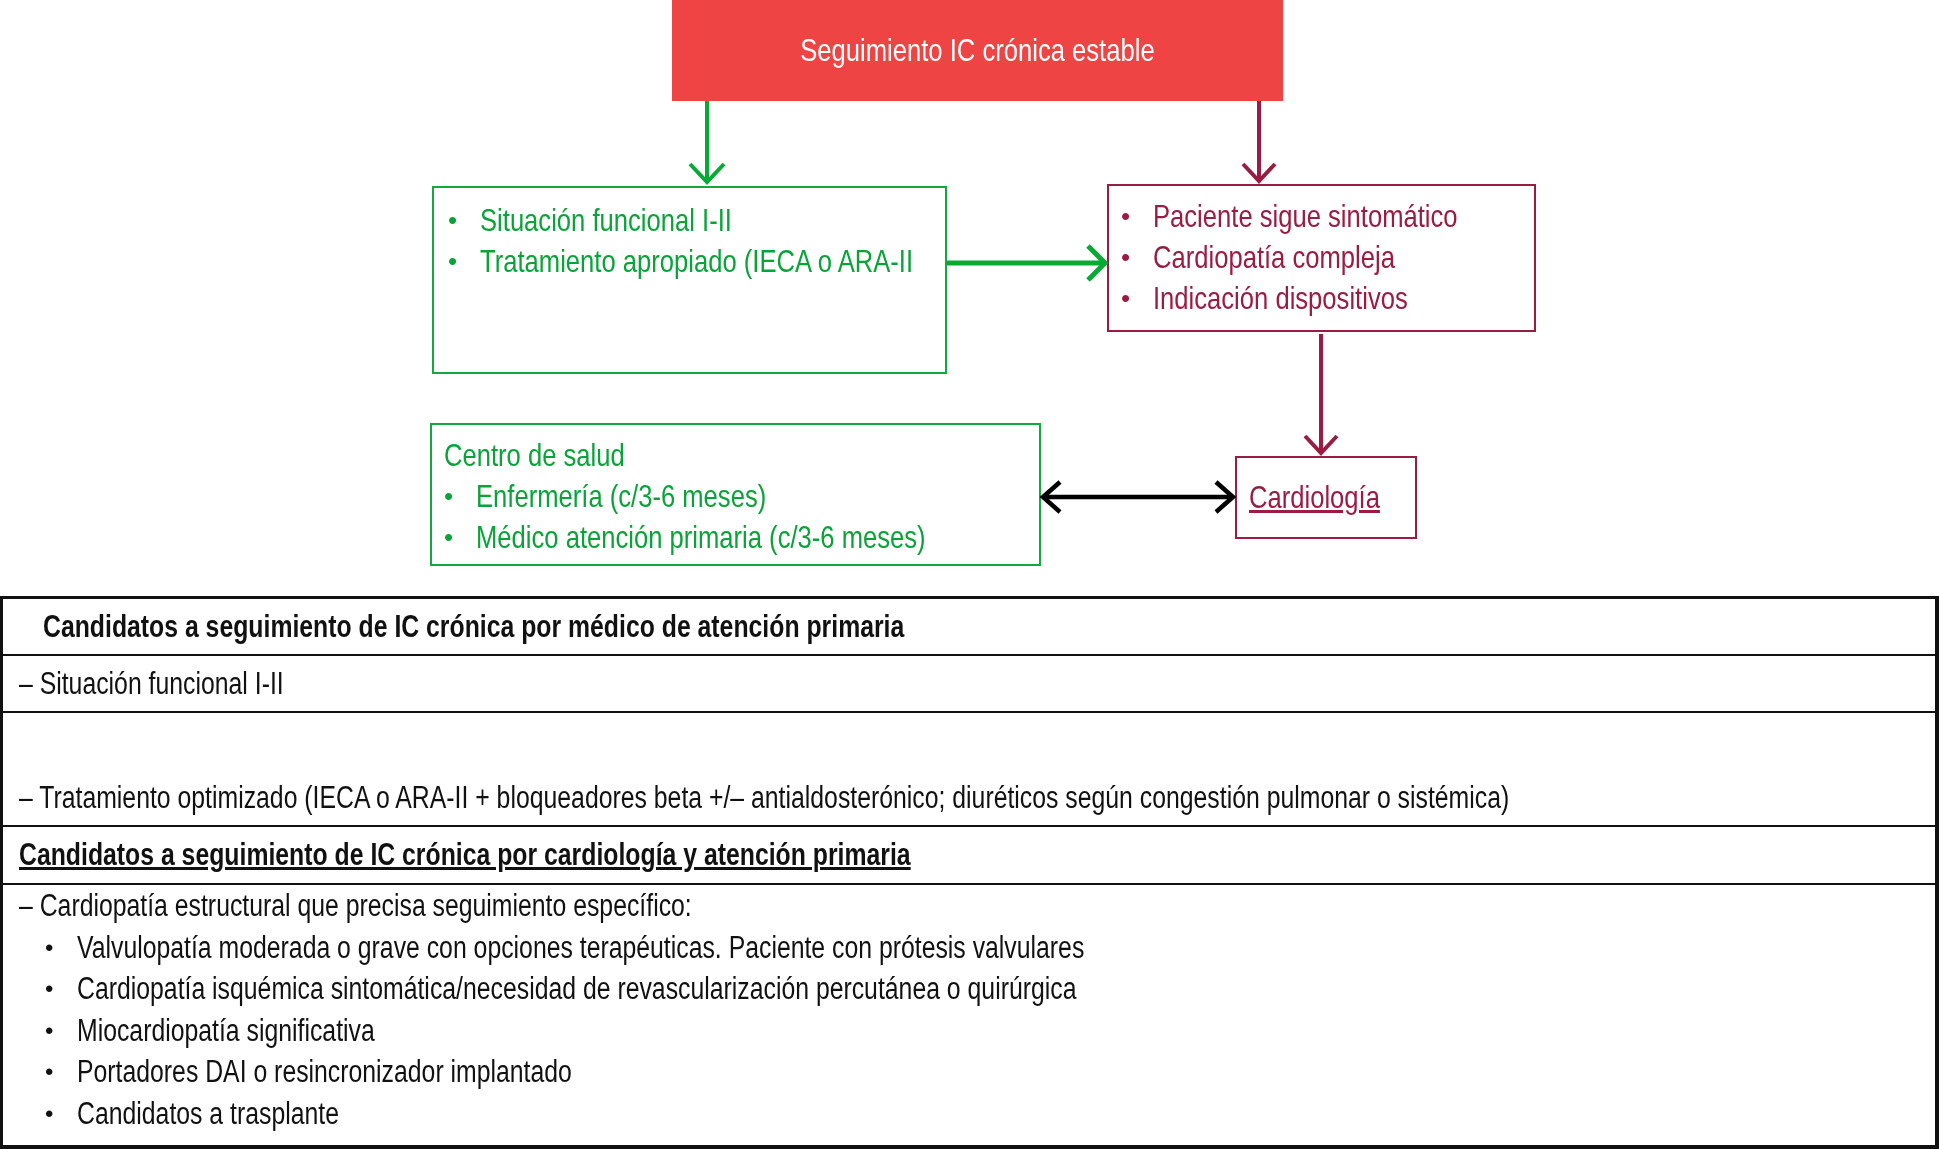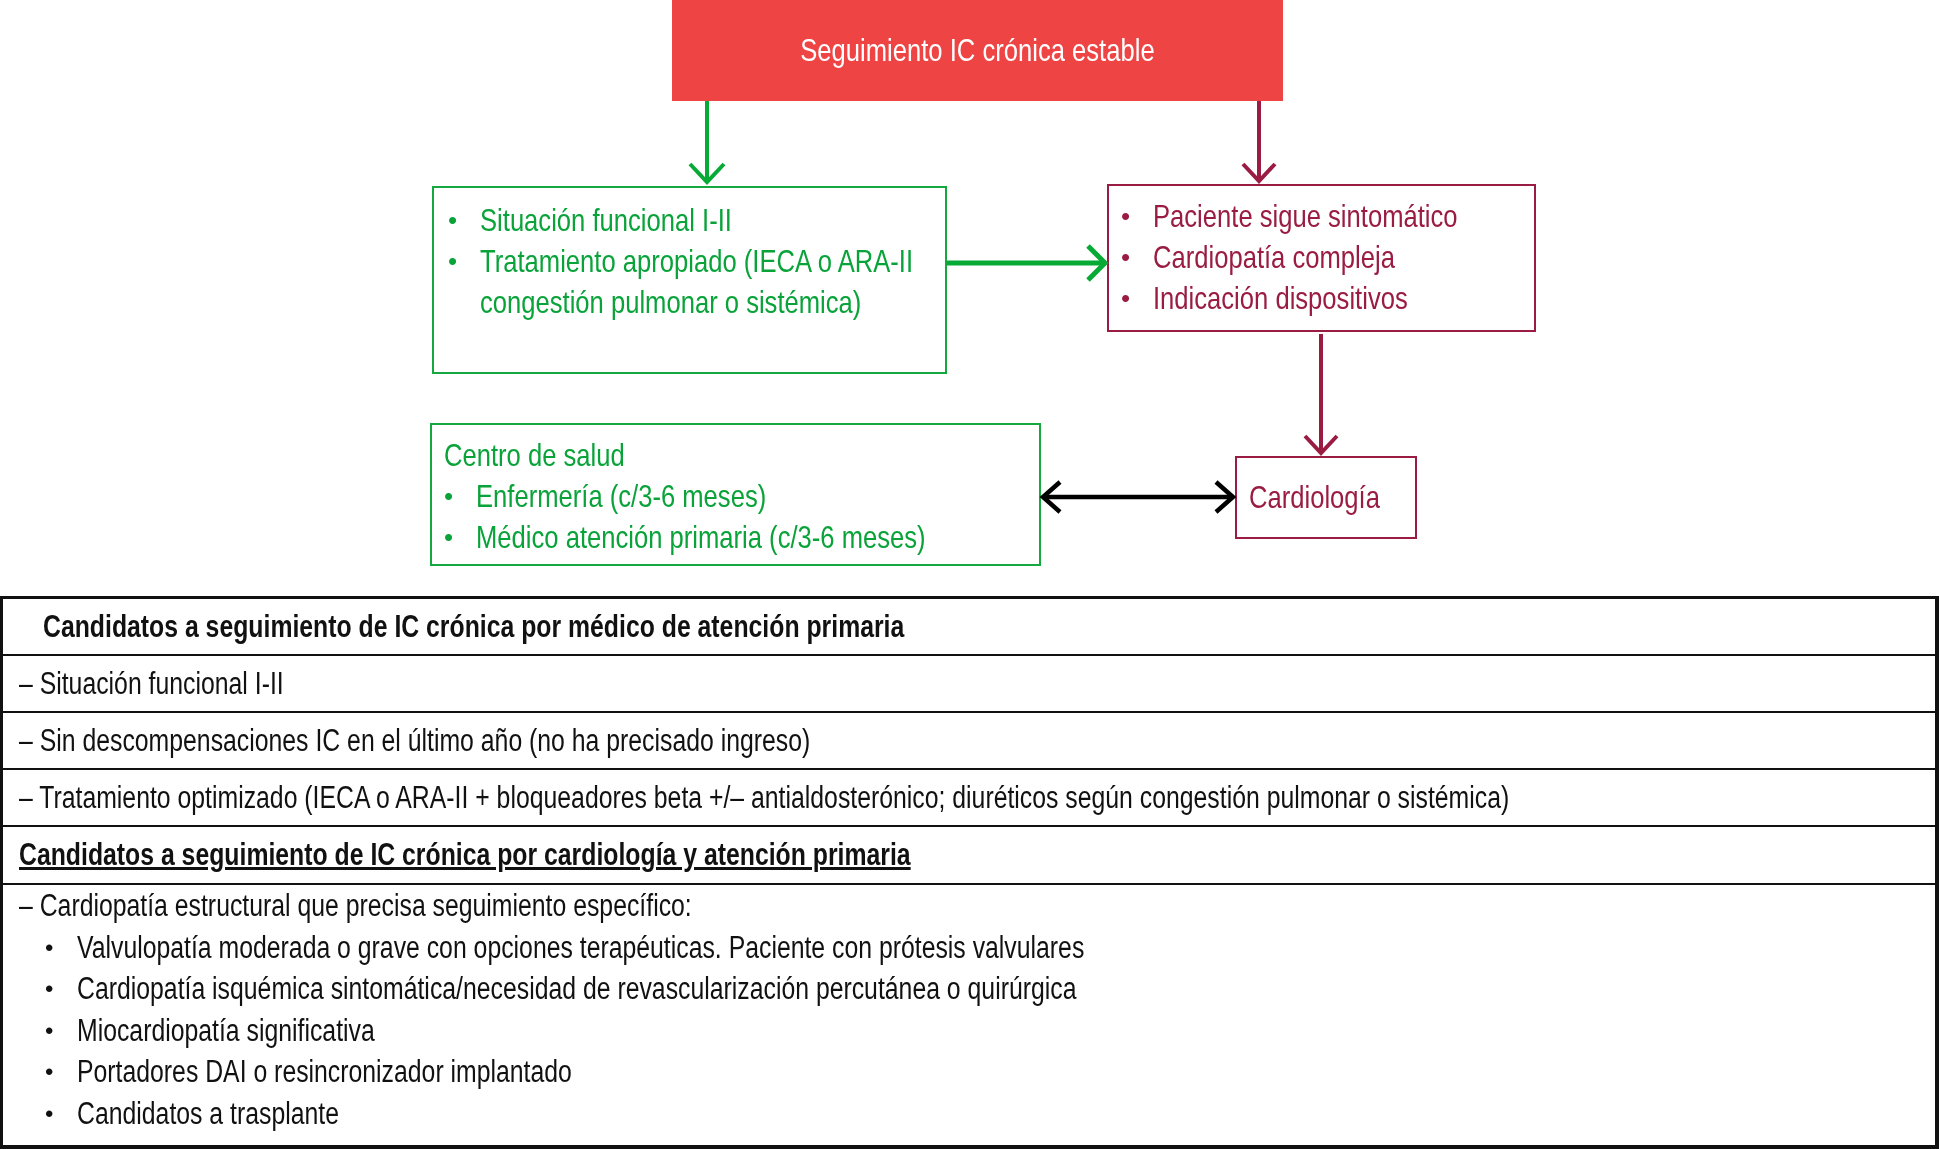--- a/index.html
+++ b/index.html
@@ -12,21 +12,21 @@
 
   #top-box { left:672px; top:0; width:611px; height:101px; background:#ef4444;
              color:#ffffff; font-size:32px; display:flex; align-items:center; justify-content:center; }
   #top-box .cond { transform-origin:center center; }
 
   .flow-box { background:#fff; font-size:32px; line-height:41px; }
   #box-green { left:432px; top:186px; width:515px; height:188px; border:2px solid #15a83e; padding:12px 0 0 14px; }
   #box-red { left:1107px; top:184px; width:429px; height:148px; border:2px solid #9a1c42; padding:10px 0 0 12px; }
   #box-centro { left:430px; top:423px; width:611px; height:143px; border:2px solid #15a83e; padding:10px 0 0 12px; }
   #box-cardio { left:1235px; top:456px; width:182px; height:83px; border:2px solid #9a1c42;
-                display:flex; align-items:center; padding-left:12px; }
+                display:flex; align-items:center; padding-left:12px;text-decoration:underline; }
 
   .bl { display:flex; align-items:flex-start; }
   .bl .dot { width:32px; flex:0 0 32px; font-size:26px; line-height:41px; }
   .bl .txt { flex:1; }
 
   svg#arrows { position:absolute; left:0; top:0; width:1939px; height:1149px; pointer-events:none; }
 
   #table { left:0; top:596px; width:1939px; height:553px; border:3px solid #111; border-right-width:4px; border-bottom-width:4px; }
   .trow { position:absolute; left:0; right:0; border-bottom:2.5px solid #111; font-size:31px; color:#111;
           padding-left:16px; display:flex; align-items:center; box-sizing:border-box; }
@@ -45,21 +45,20 @@
 
 <div id="box-green" class="abs flow-box green">
   <div class="bl">
     <span class="dot">•</span>
     <span class="txt"><span class="cond">Situación funcional I-II</span></span>
   </div>
   <div class="bl">
     <span class="dot">•</span>
     <span class="txt">
       <div><span class="cond">Tratamiento apropiado (IECA o ARA-II</span></div>
-      <div><span class="cond">congestión pulmonar o sistémica)</span></div>
     </span>
   </div>
 </div>
 
 <div id="box-red" class="abs flow-box red">
   <div class="bl">
     <span class="dot">•</span>
     <span class="txt"><span class="cond">Paciente sigue sintomático</span></span>
   </div>
   <div class="bl">
@@ -112,23 +111,20 @@
   </g>
 </svg>
 
 <div id="table" class="abs">
   <div class="trow hdr" style="top:0;height:57px;padding-left:40px;">
     <span class="cond">Candidatos a seguimiento de IC crónica por médico de atención primaria</span>
   </div>
   <div class="trow" style="top:57px;height:57px;">
     <span class="cond">– Situación funcional I-II</span>
   </div>
-  <div class="trow" style="top:114px;height:57px;">
-    <span class="cond">– Sin descompensaciones IC en el último año (no ha precisado ingreso)</span>
-  </div>
   <div class="trow" style="top:171px;height:57px;">
     <span class="cond">– Tratamiento optimizado (IECA o ARA-II + bloqueadores beta +/– antialdosterónico; diuréticos según congestión pulmonar o sistémica)</span>
   </div>
   <div class="trow hdr" style="top:228px;height:58px;text-decoration:underline;">
     <span class="cond">Candidatos a seguimiento de IC crónica por cardiología y atención primaria</span>
   </div>
   <div class="trow last" style="top:286px;bottom:0;">
     <div class="line"><span class="cond">– Cardiopatía estructural que precisa seguimiento específico:</span></div>
     <div class="line sub">
       <span class="dot">•</span>

